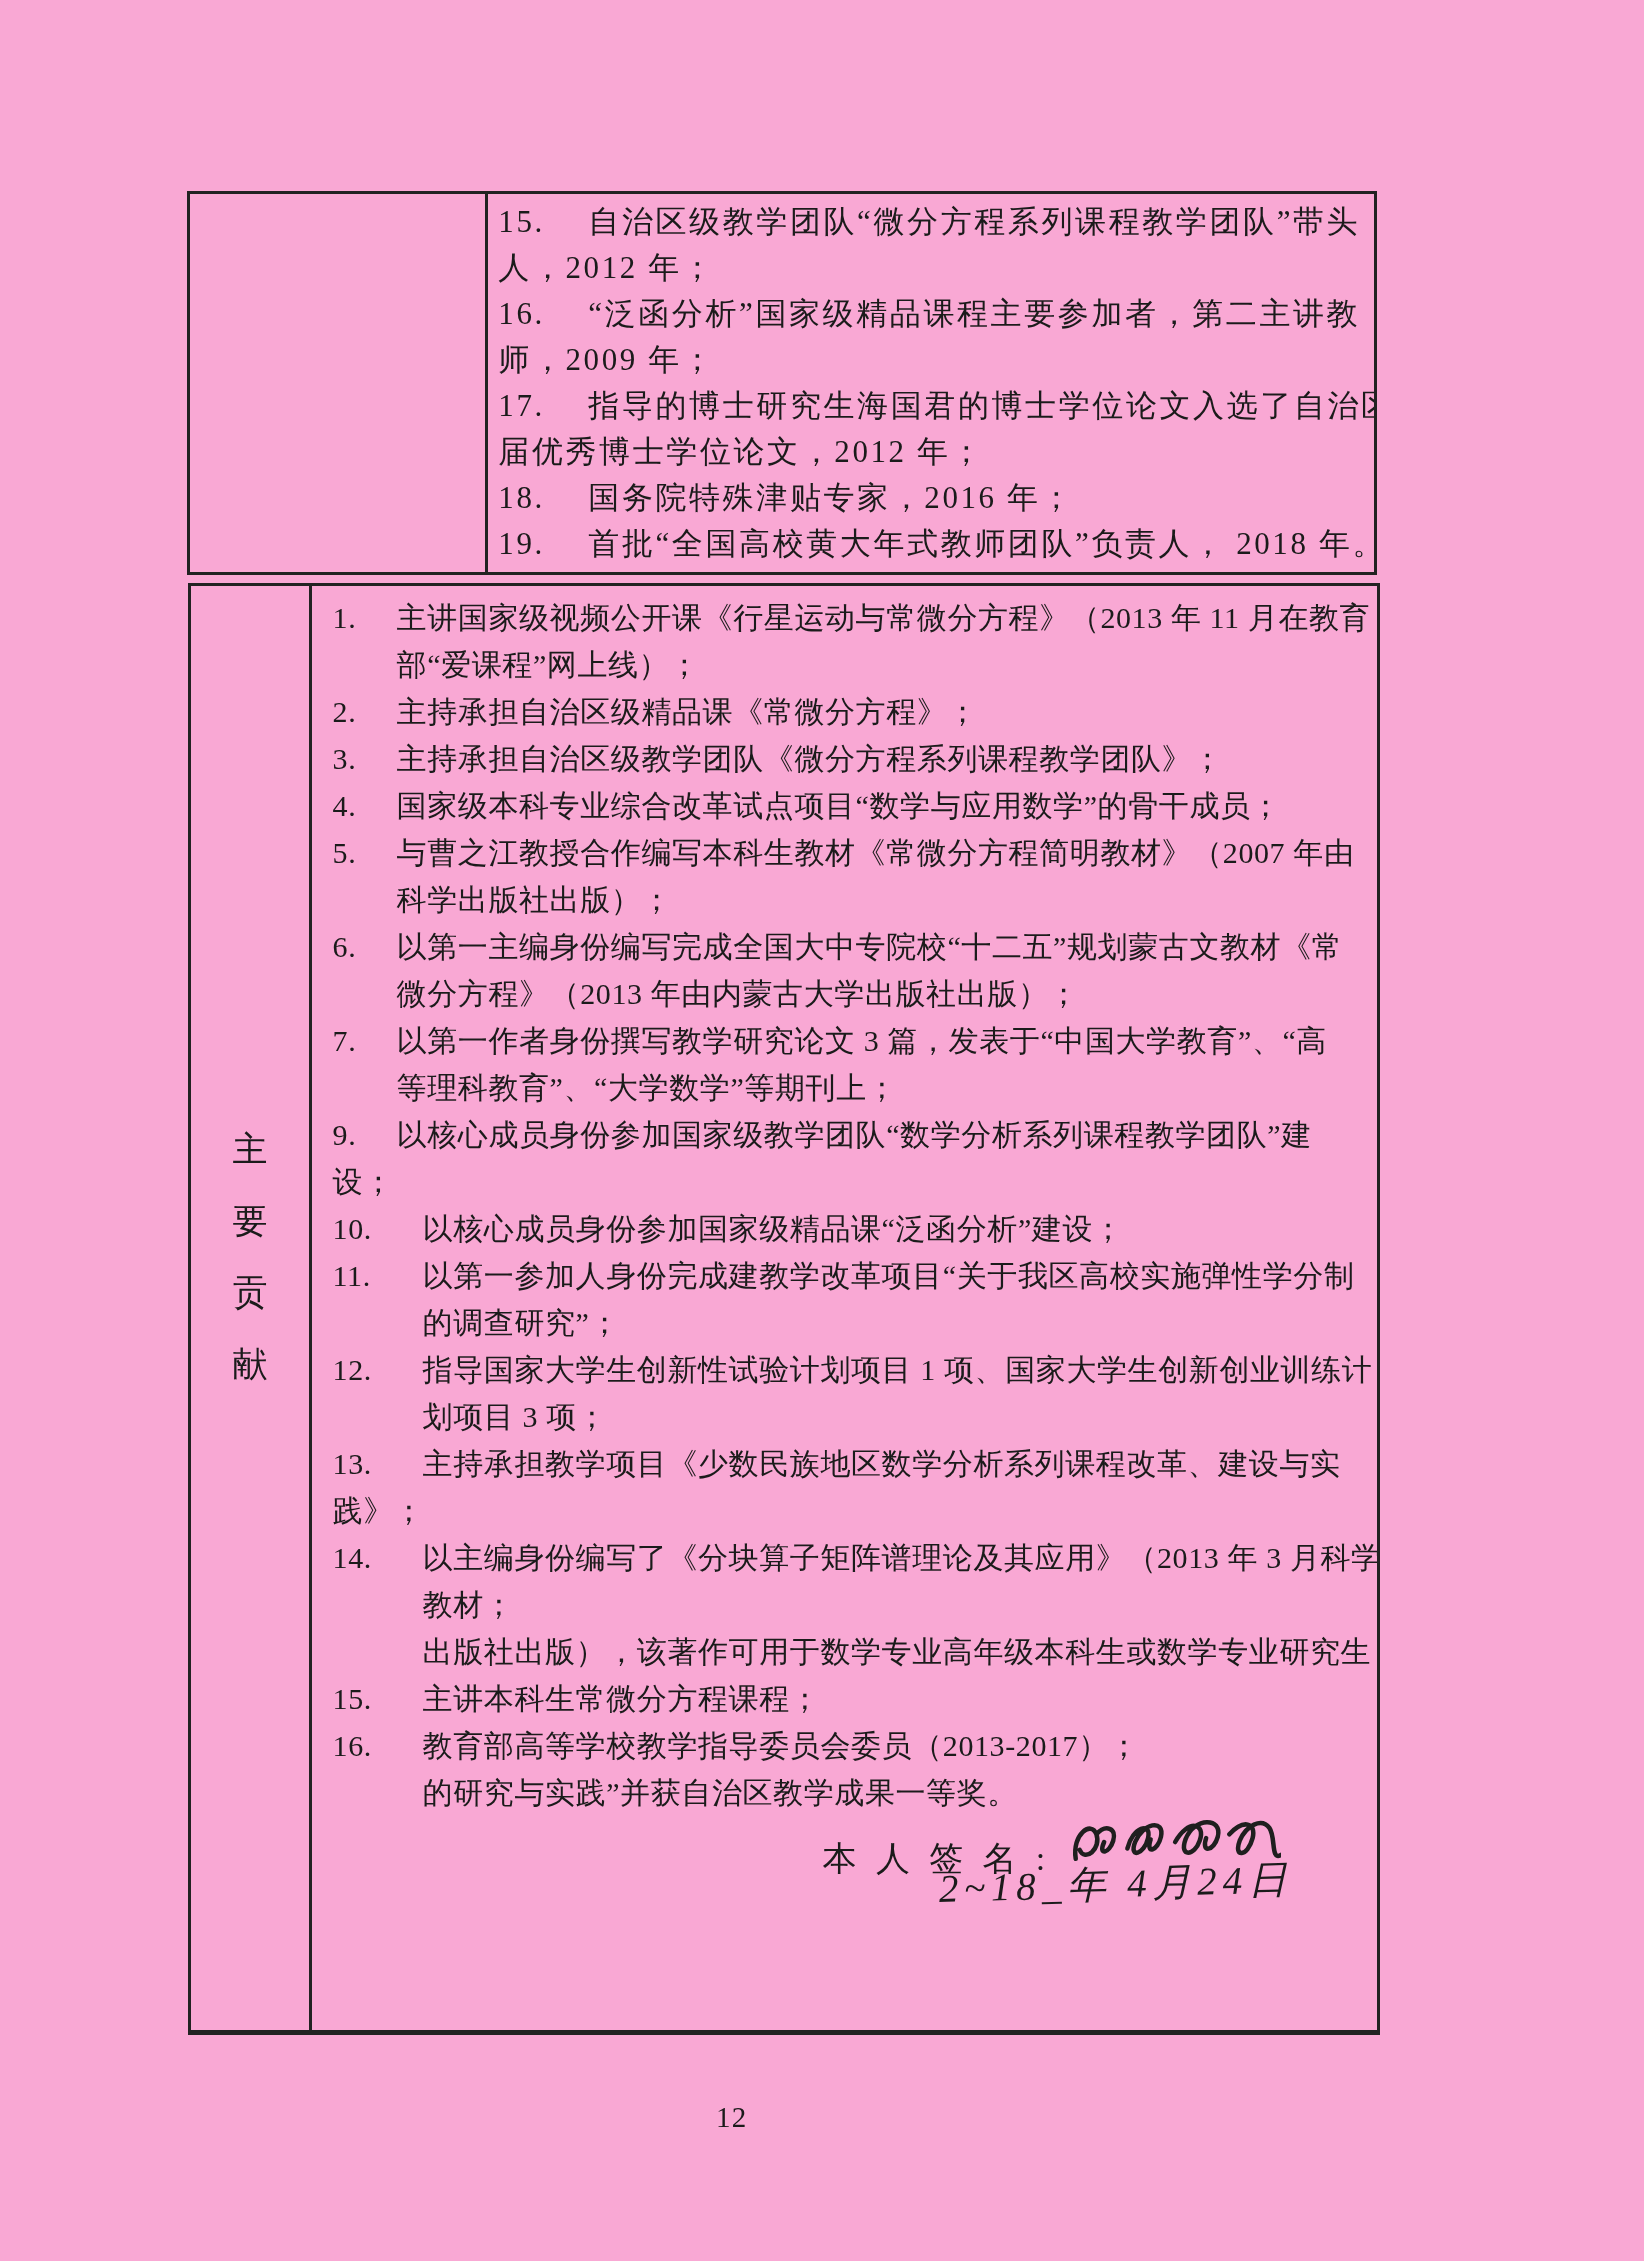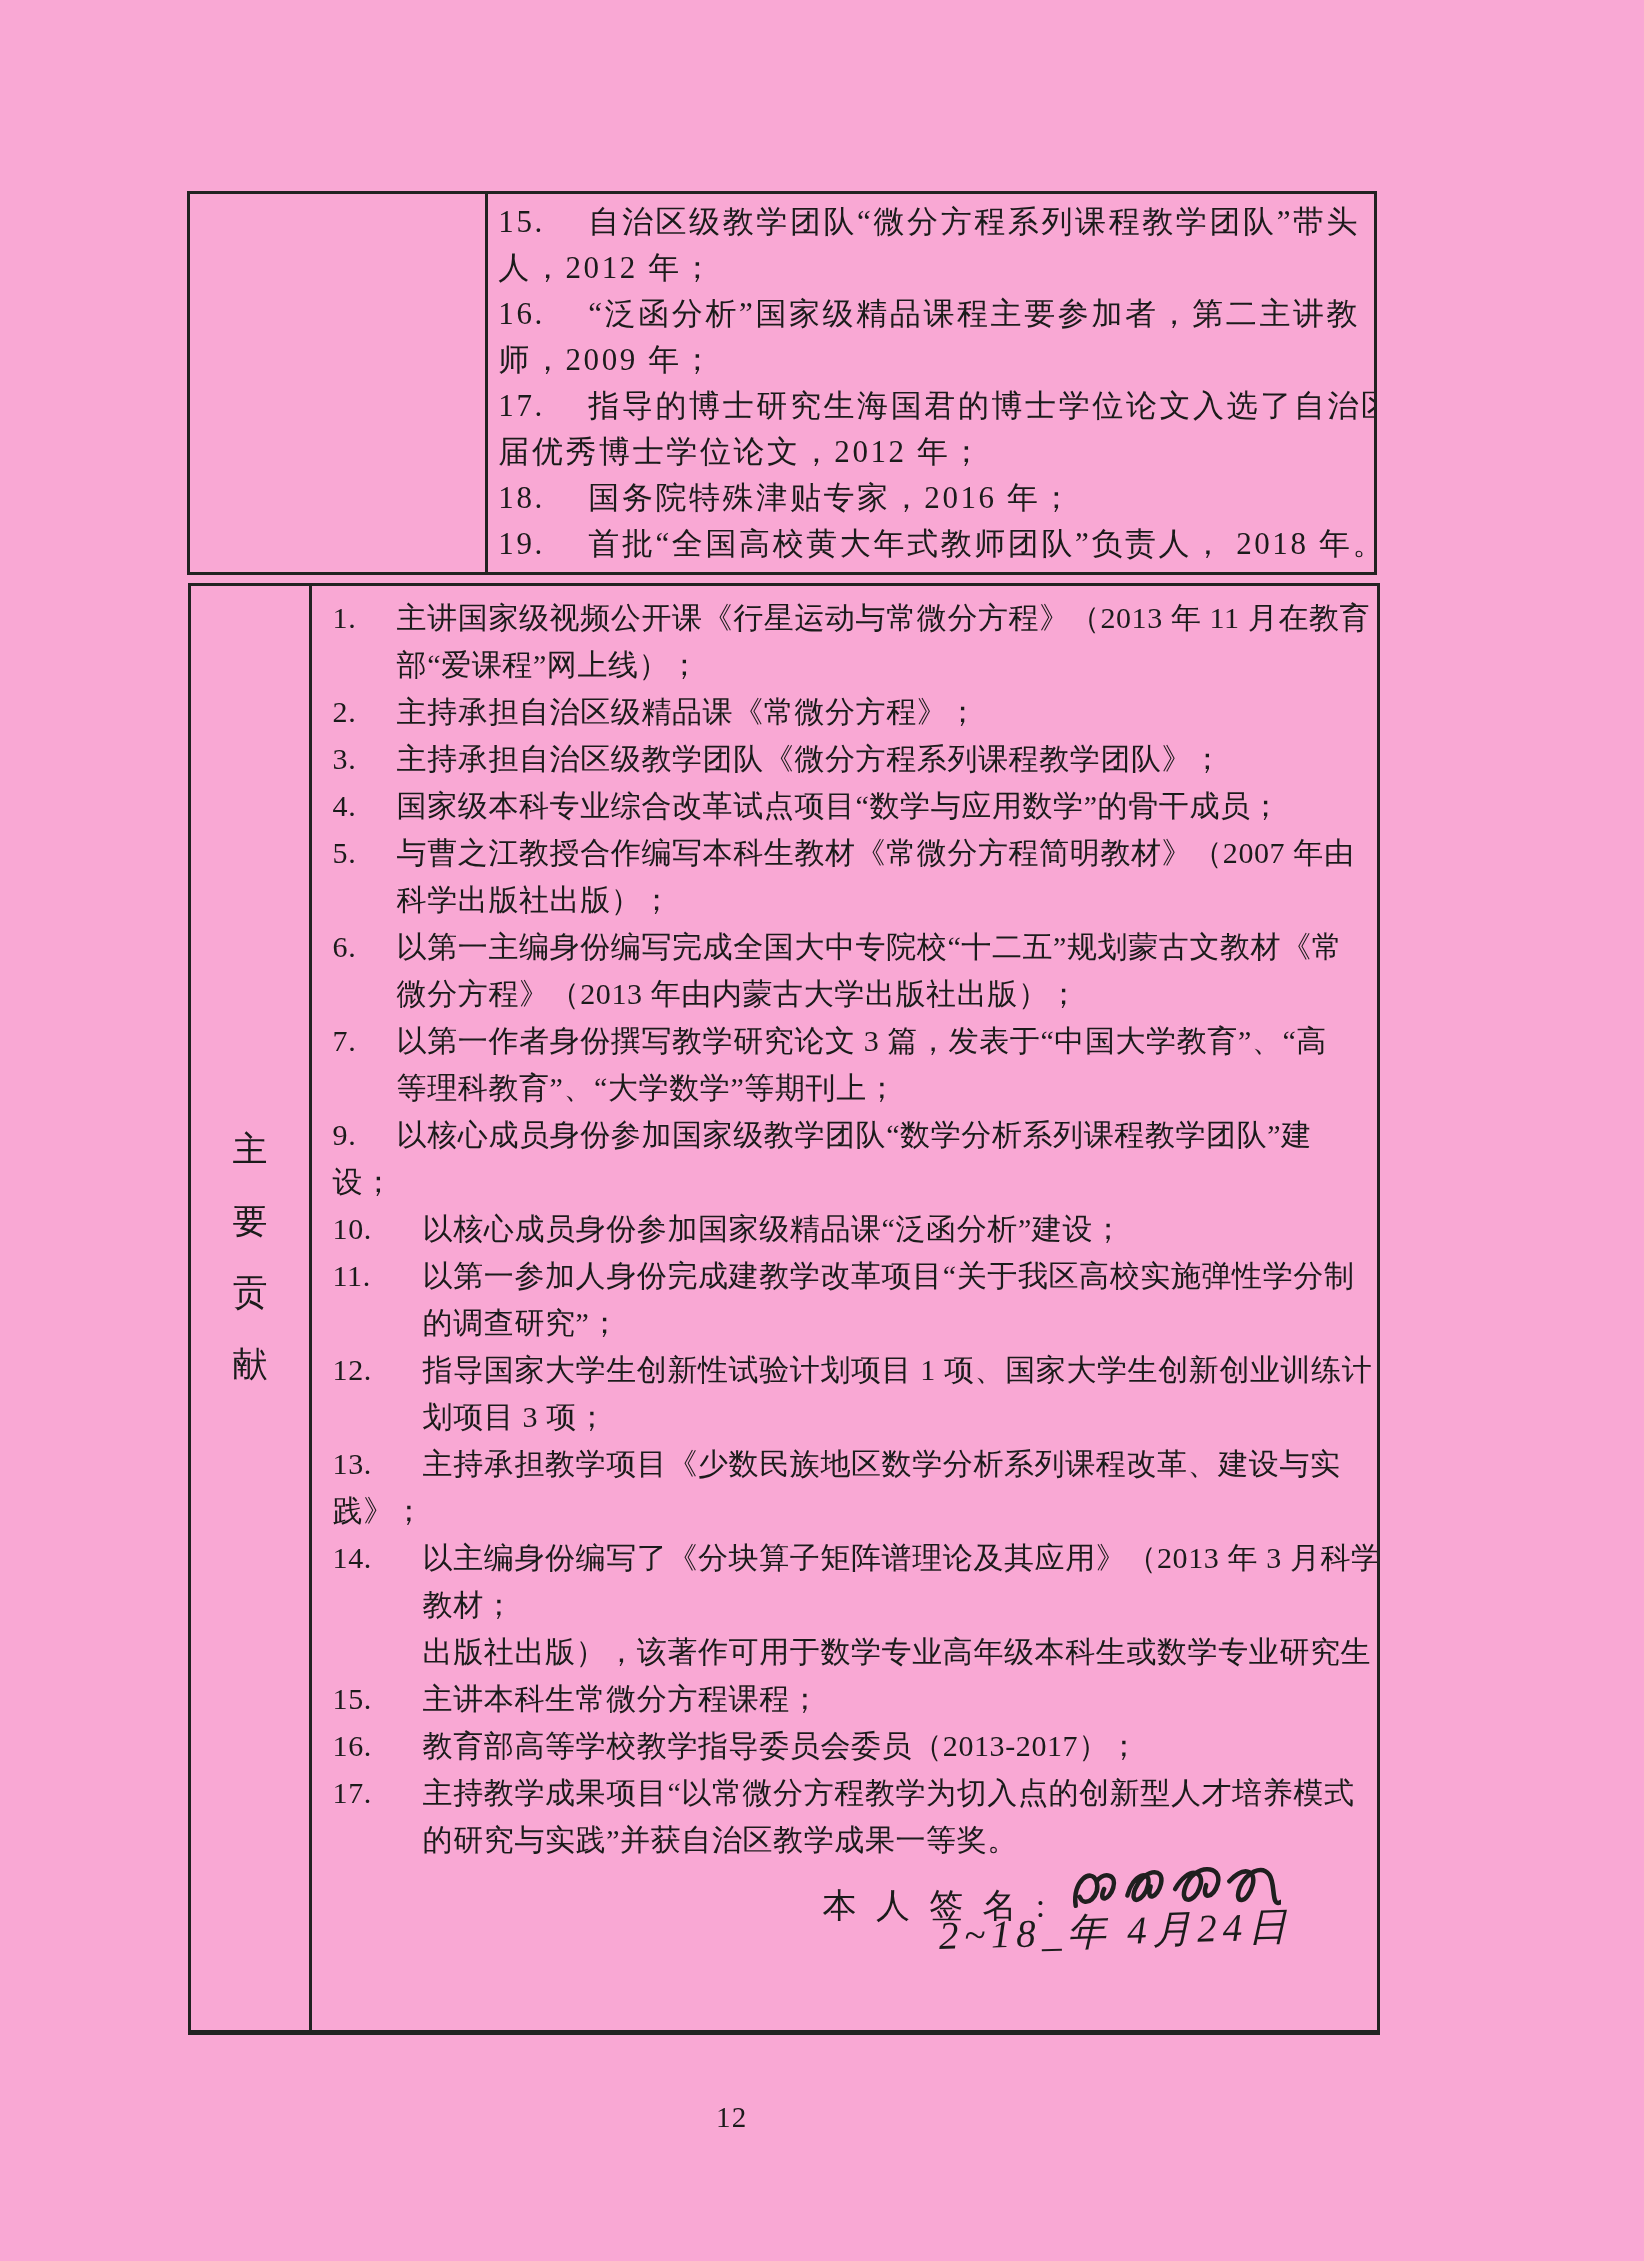--- a/index.html
+++ b/index.html
@@ -103,21 +103,20 @@
           <div class="line" style="padding-left: 90px;"><span class="txt">的调查研究”；</span></div>
           <div class="line"><span class="num" style="width: 90px;">12.</span><span class="txt">指导国家大学生创新性试验计划项目 1 项、国家大学生创新创业训练计</span></div>
           <div class="line" style="padding-left: 90px;"><span class="txt">划项目 3 项；</span></div>
           <div class="line"><span class="num" style="width: 90px;">13.</span><span class="txt">主持承担教学项目《少数民族地区数学分析系列课程改革、建设与实</span></div>
           <div class="line"><span class="txt">践》；</span></div>
           <div class="line"><span class="num" style="width: 90px;">14.</span><span class="txt">以主编身份编写了《分块算子矩阵谱理论及其应用》（2013 年 3 月科学</span></div>
           <div class="line" style="padding-left: 90px;"><span class="txt">教材；</span></div>
           <div class="line" style="padding-left: 90px;"><span class="txt">出版社出版），该著作可用于数学专业高年级本科生或数学专业研究生</span></div>
           <div class="line"><span class="num" style="width: 90px;">15.</span><span class="txt">主讲本科生常微分方程课程；</span></div>
           <div class="line"><span class="num" style="width: 90px;">16.</span><span class="txt">教育部高等学校教学指导委员会委员（2013-2017）；</span></div>
-          <div class="line"><span class="num" style="width: 90px;">17.</span><span class="txt">主持教学成果项目“以常微分方程教学为切入点的创新型人才培养模式</span></div>
           <div class="line" style="padding-left: 90px;"><span class="txt">的研究与实践”并获自治区教学成果一等奖。</span></div>
         </div>
 
       <div class="sig-row">
         <span class="sig-label">本人签名:</span>
         <svg class="sig-svg" width="213" height="71" viewBox="0 0 330 110">
           <g fill="none" stroke="#1f1f1f" stroke-width="7" stroke-linecap="round" stroke-linejoin="round">
             <path d="M12 88 C6 50 36 28 44 50 C52 72 26 94 18 74 M44 50 C58 34 76 40 70 60 C64 80 46 84 56 62"></path>
             <path d="M92 72 C100 38 130 30 124 56 C118 82 94 88 104 62 C116 32 150 26 144 54 C139 76 120 82 128 58"></path>
             <path d="M166 62 C186 26 214 32 204 60 C196 84 172 86 182 58 C196 22 240 24 232 54 C226 76 206 80 214 56"></path>

